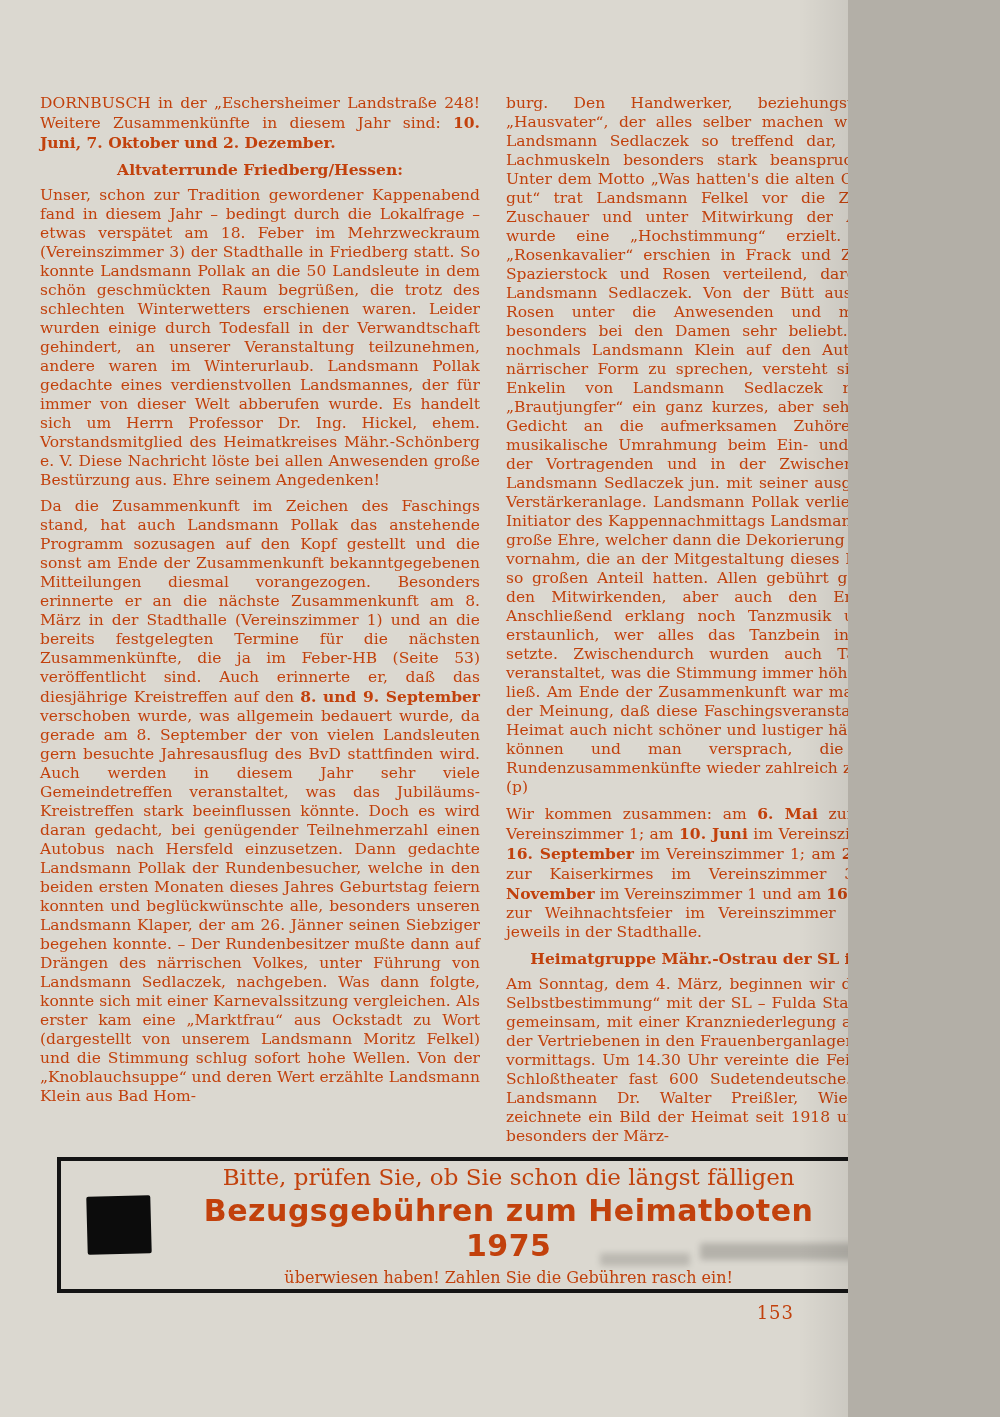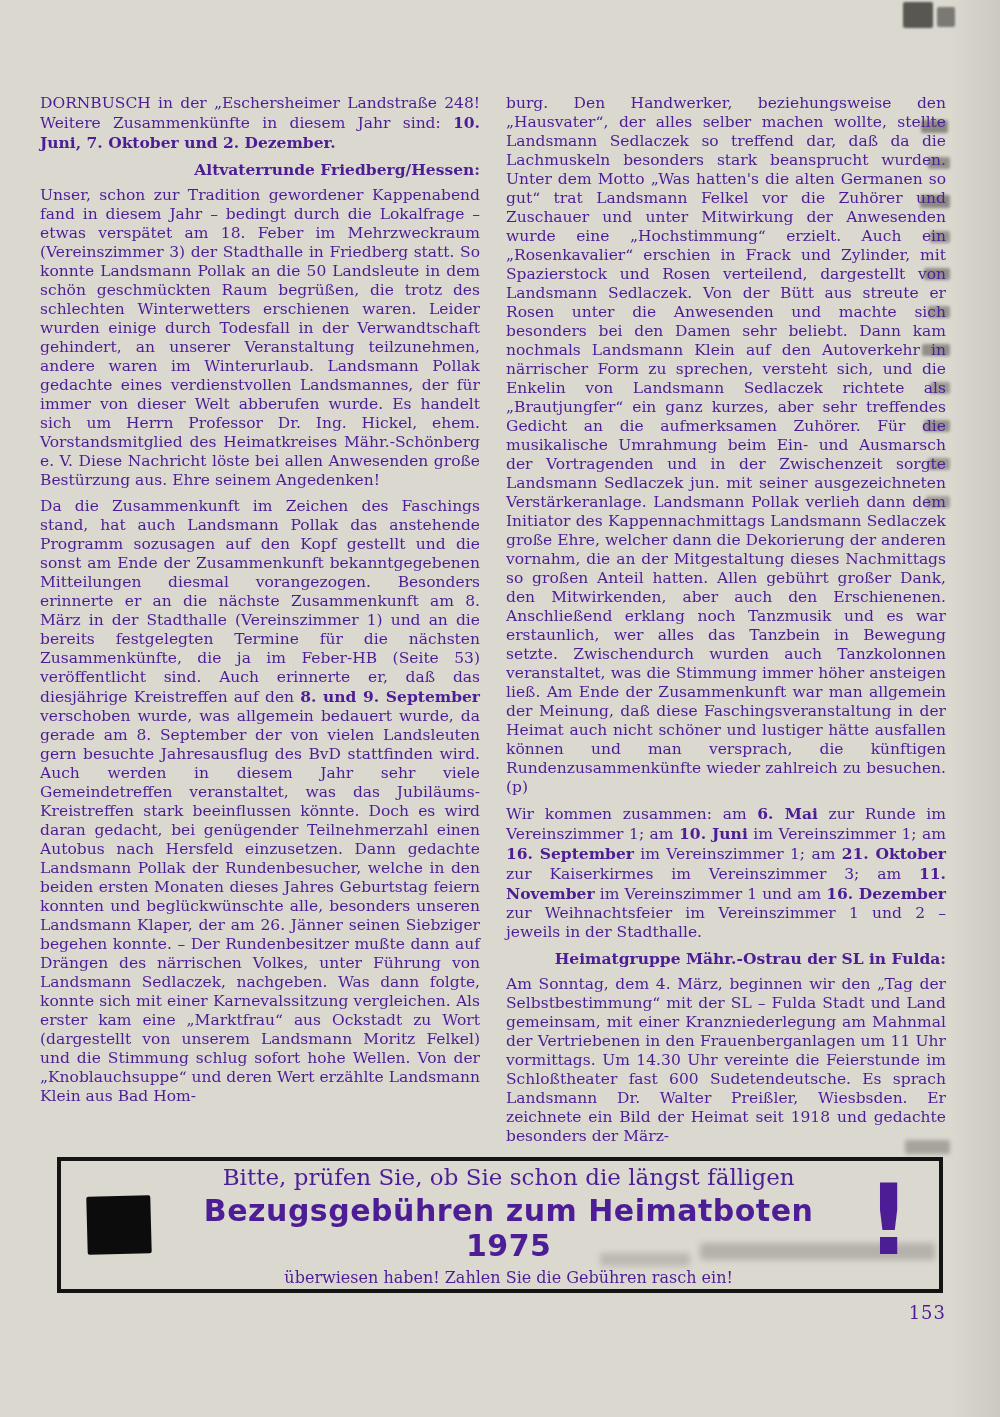--- a/index.html
+++ b/index.html
@@ -3,24 +3,24 @@
 <meta charset="utf-8">
 <style>
   * { margin: 0; padding: 0; box-sizing: border-box; }
   html, body { width: 1000px; }
   body {
     font-family: "DejaVu Serif", serif;
     background: #b3afa7;
   }
   .page {
     position: relative;
-    width: 1000px;
+    width: 848px;
     height: 1417px;
     background: #dbd8d0;
-    color: #4c1d95;
+    color: #c2410c;
     overflow: hidden;
   }
   .edge-shade {
     position: absolute; right: 0; top: 0; width: 50px; height: 100%;
     background: linear-gradient(to right, rgba(0,0,0,0), rgba(0,0,0,0.07));
     pointer-events: none;
   }
   .columns {
     position: absolute;
     top: 94px; left: 40px;
@@ -32,21 +32,21 @@
     width: 440px;
     font-size: 15.5px;
     line-height: 19px;
     text-align: justify;
   }
   .para { margin-bottom: 7px; }
   .heading {
     font-size: 15.5px;
     font-weight: bold;
     margin: 7px 0 7px 0;
-    text-align: right;
+    text-align: center;
   }
   .bold { font-weight: bold; }
 
   .bleed {
     position: absolute;
     background: #2e2c28;
     pointer-events: none;
     border-radius: 2px;
   }
 

